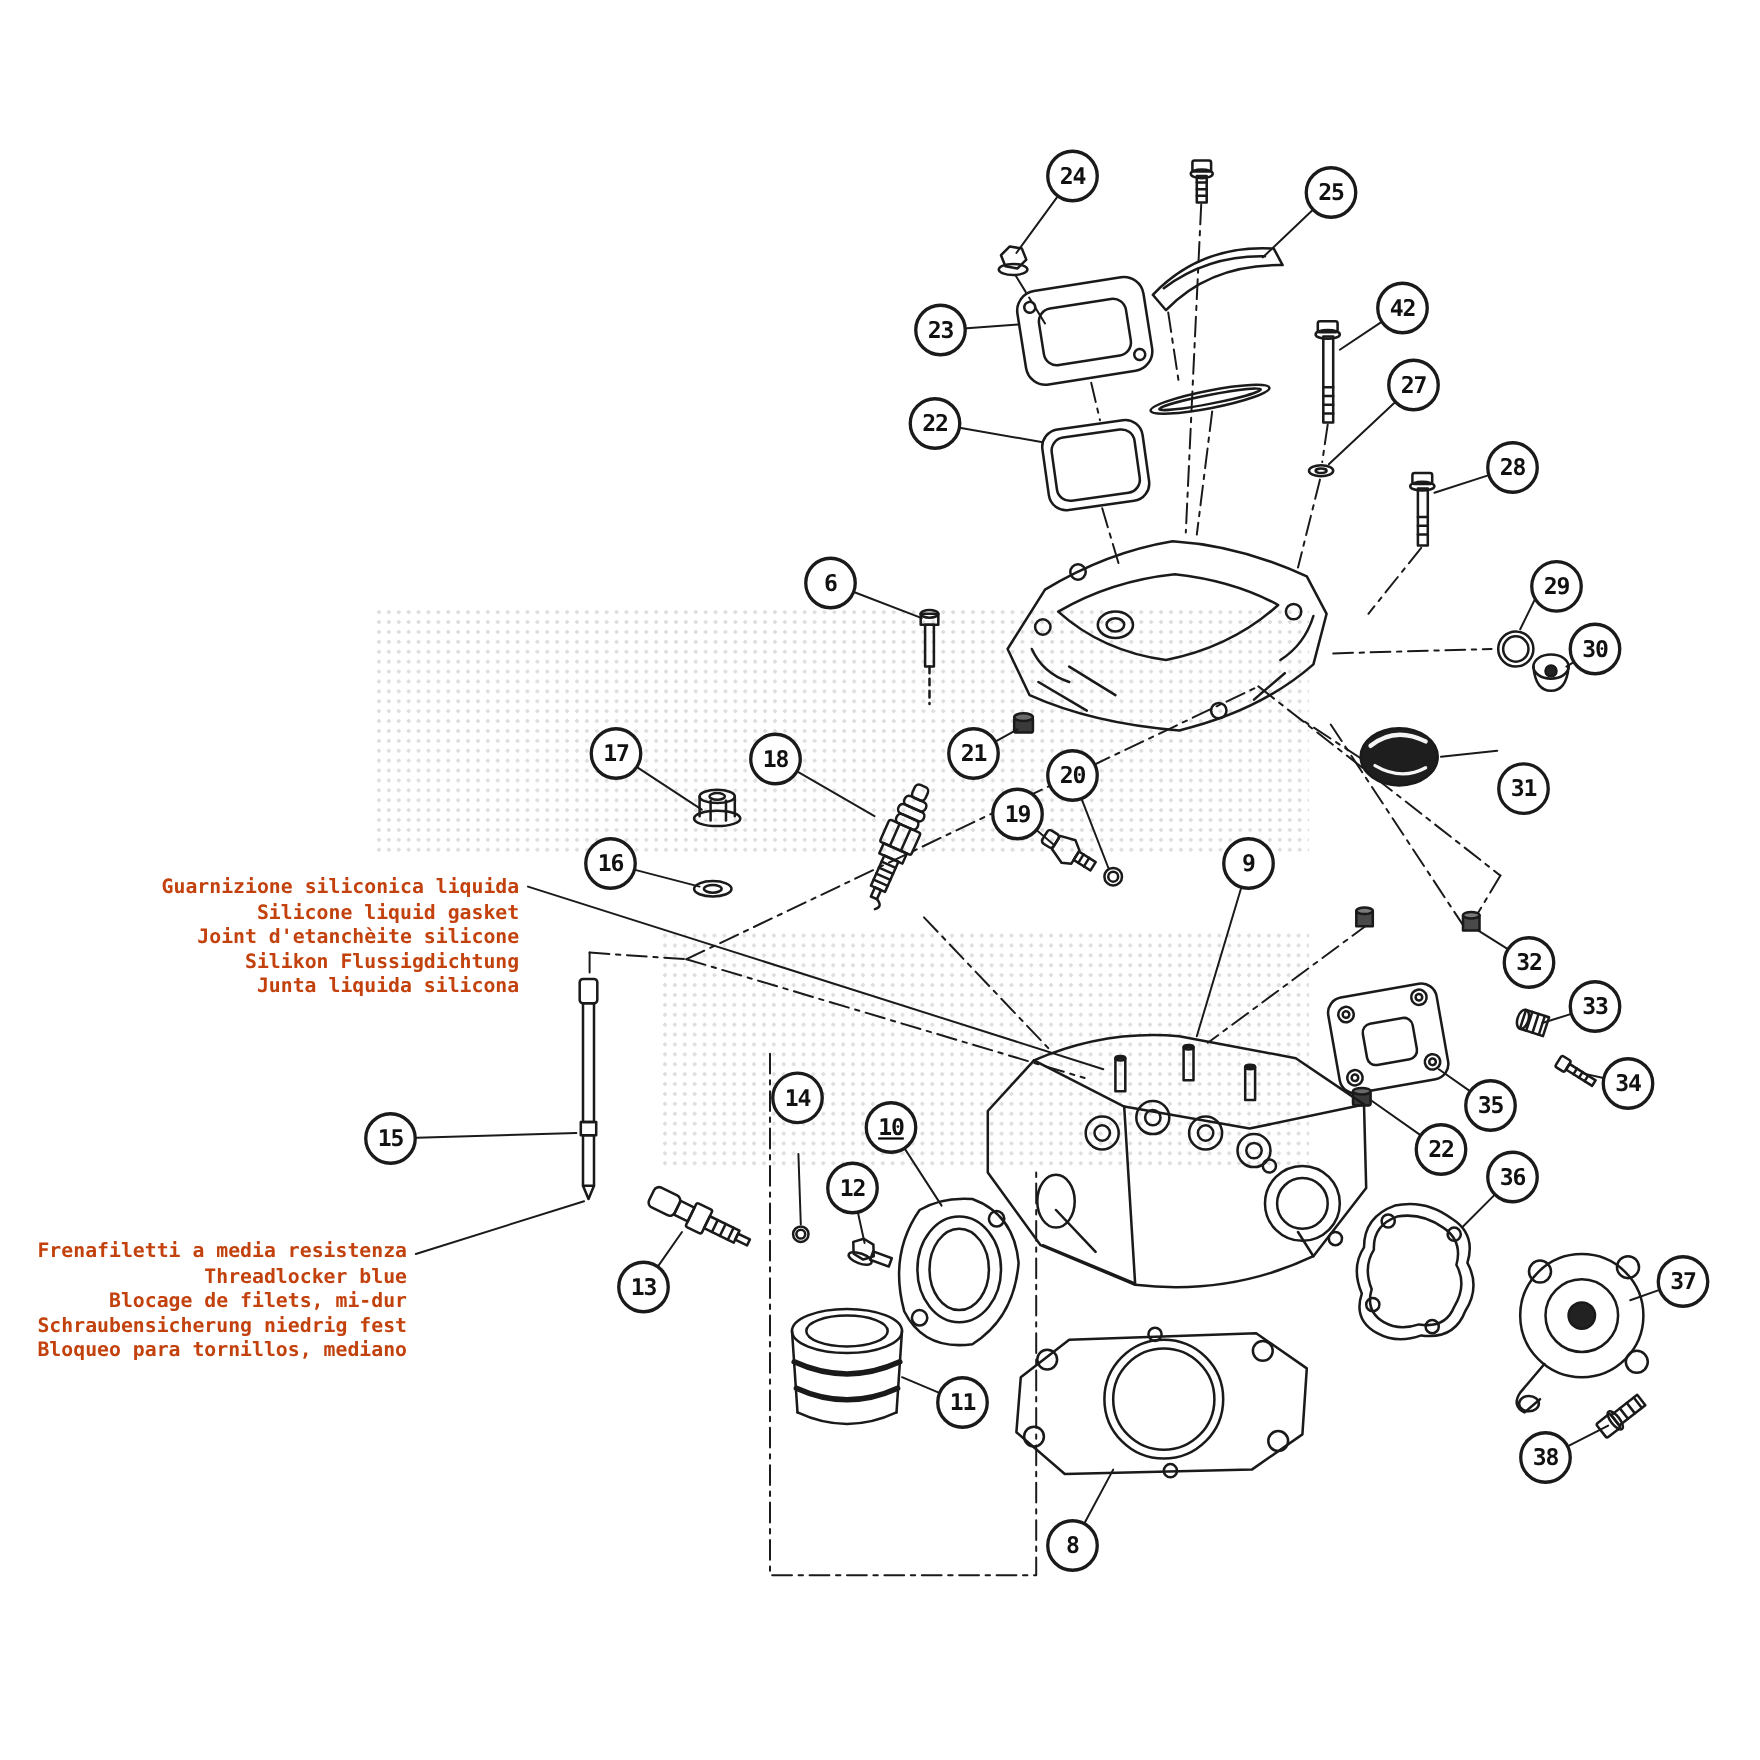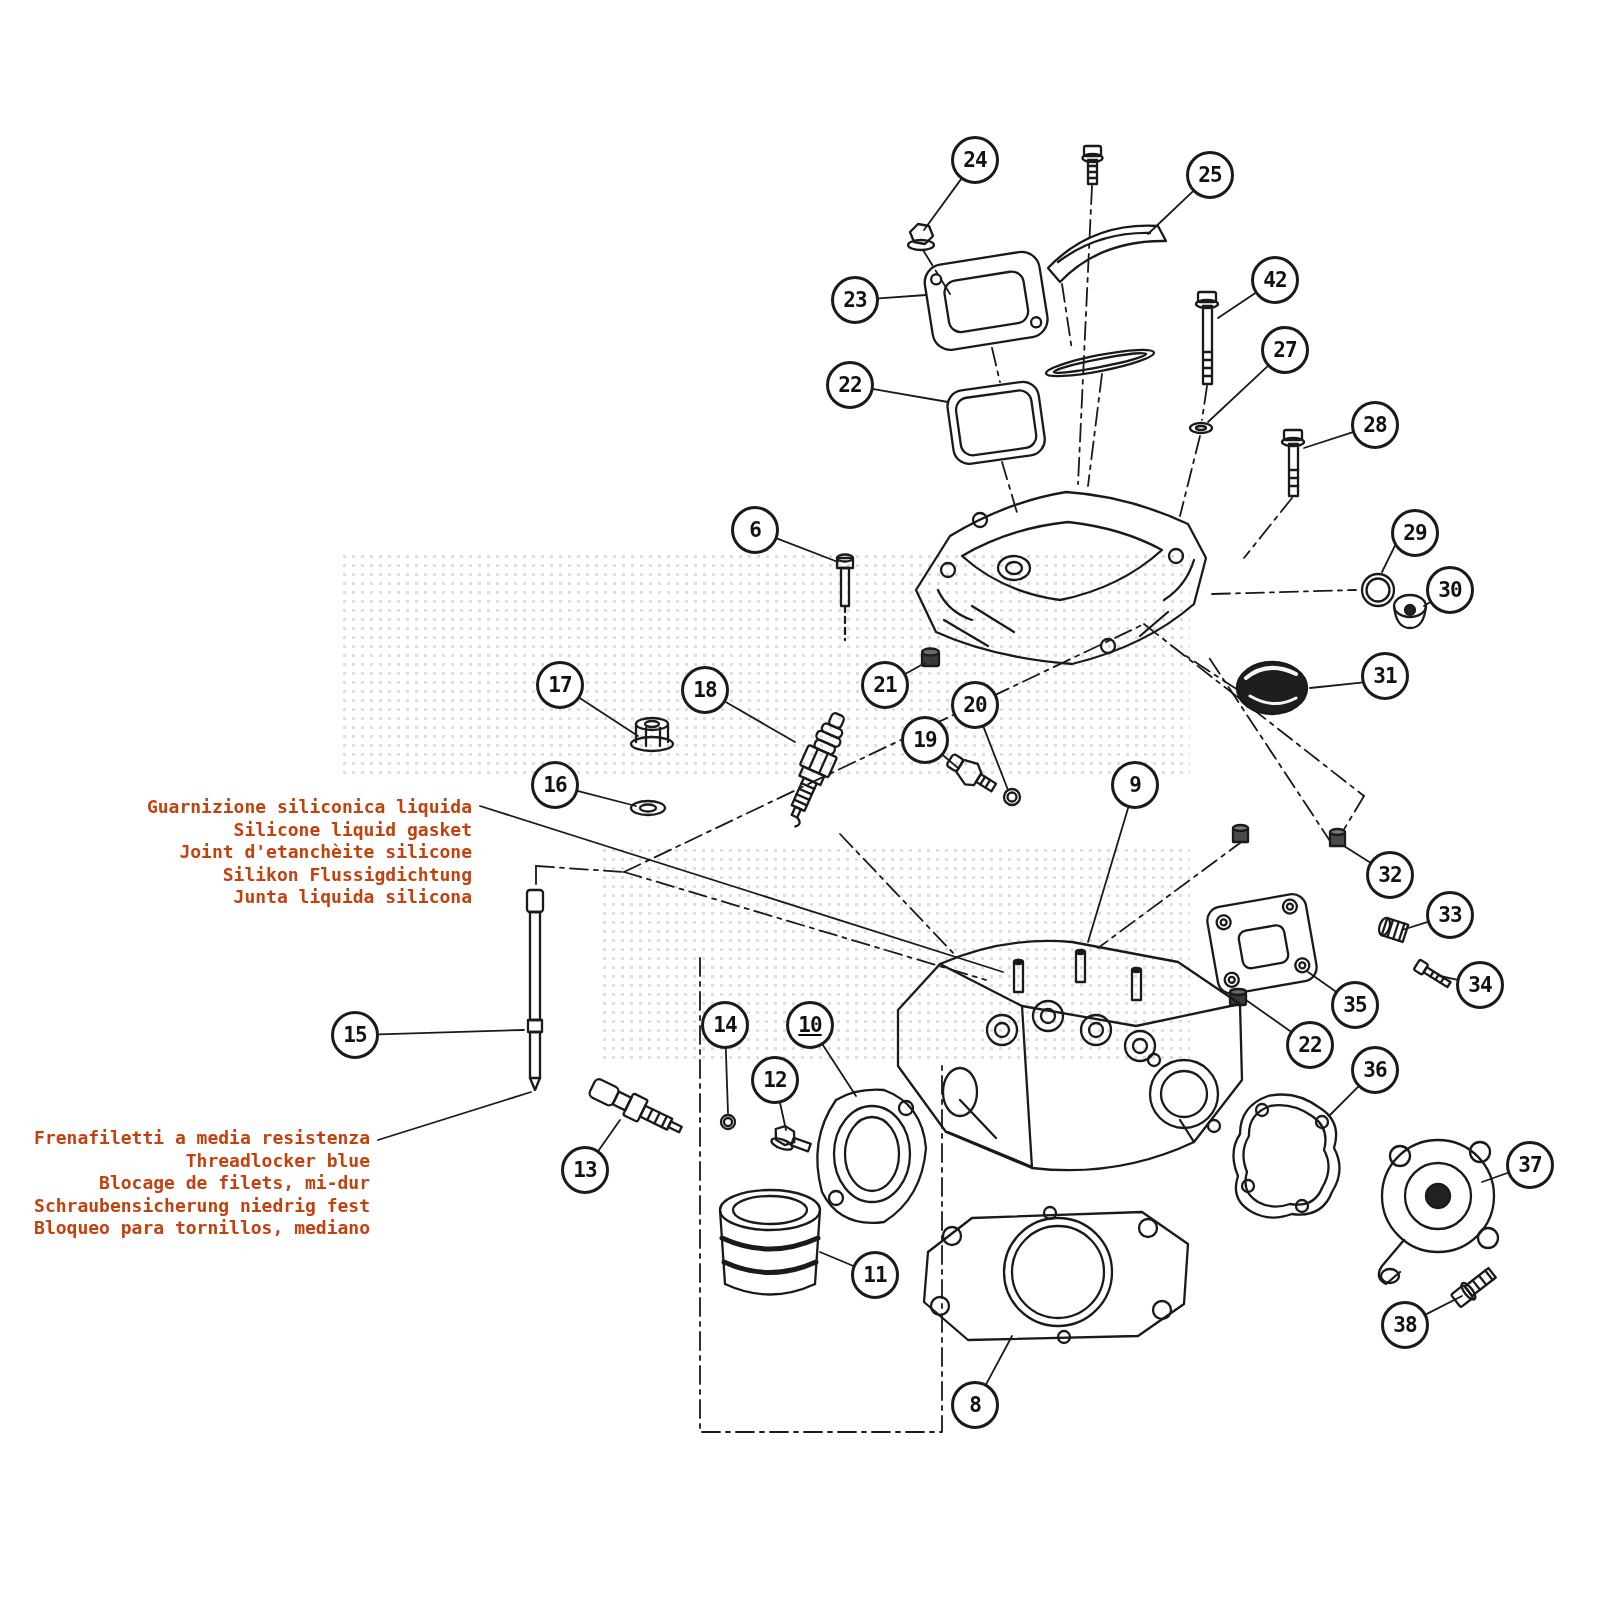--- a/index.html
+++ b/index.html
@@ -416,21 +416,21 @@
     </div>
       <div class="callout" style="left: 851px; top: 1251px;">
       <span class="callout-num">11</span>
     </div>
       <div class="callout" style="left: 751px; top: 1056px;">
       <span class="callout-num">12</span>
     </div>
       <div class="callout" style="left: 561px; top: 1146px;">
       <span class="callout-num">13</span>
     </div>
-      <div class="callout" style="left: 701px; top: 1001px;">
+      <div class="callout" style="left: 701px; top: 974px;">
       <span class="callout-num">14</span>
     </div>
       <div class="callout" style="left: 331px; top: 1011px;">
       <span class="callout-num">15</span>
     </div>
       <div class="callout" style="left: 531px; top: 761px;">
       <span class="callout-num">16</span>
     </div>
       <div class="callout" style="left: 536px; top: 661px;">
       <span class="callout-num">17</span>
@@ -467,21 +467,21 @@
     </div>
       <div class="callout" style="left: 1351px; top: 401px;">
       <span class="callout-num">28</span>
     </div>
       <div class="callout" style="left: 1391px; top: 509px;">
       <span class="callout-num">29</span>
     </div>
       <div class="callout" style="left: 1426px; top: 566px;">
       <span class="callout-num">30</span>
     </div>
-      <div class="callout" style="left: 1361px; top: 652px;">
+      <div class="callout" style="left: 1361px; top: 693px;">
       <span class="callout-num">31</span>
     </div>
       <div class="callout" style="left: 1366px; top: 851px;">
       <span class="callout-num">32</span>
     </div>
       <div class="callout" style="left: 1426px; top: 891px;">
       <span class="callout-num">33</span>
     </div>
       <div class="callout" style="left: 1456px; top: 961px;">
       <span class="callout-num">34</span>

